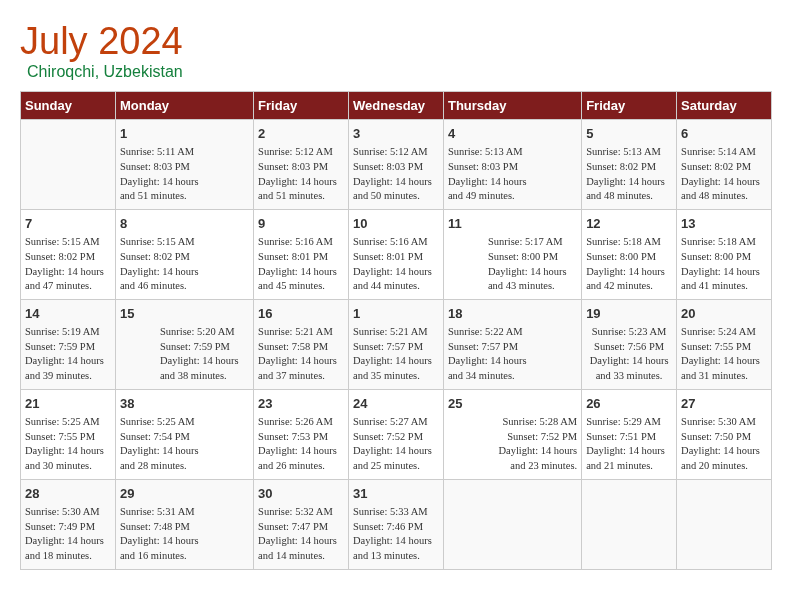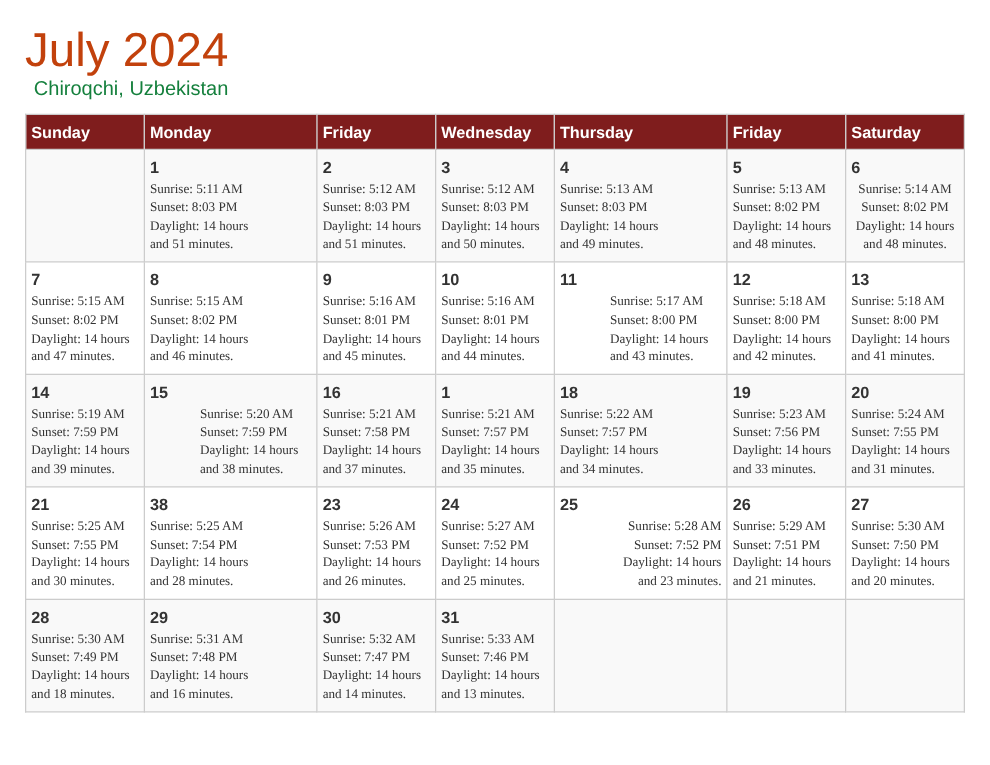--- a/index.html
+++ b/index.html
@@ -147,21 +147,21 @@
         </td>
         <td>
           <span class="day-number">5</span>
           <div class="cell-content" style="white-space: pre-line;">Sunrise: 5:13 AM
 Sunset: 8:02 PM
 Daylight: 14 hours
 and 48 minutes.</div>
         </td>
         <td>
           <span class="day-number">6</span>
-          <div class="cell-content" style="white-space: pre-line; text-align: center;">Sunrise: 5:14 AM
+          <div class="cell-content" style="white-space: pre-line;">Sunrise: 5:14 AM
 Sunset: 8:02 PM
 Daylight: 14 hours
 and 48 minutes.</div>
         </td>
       </tr>
       <tr>
         <td>
           <span class="day-number">7</span>
           <div class="cell-content" style="white-space: pre-line;">Sunrise: 5:15 AM
 Sunset: 8:02 PM
@@ -242,21 +242,21 @@
         </td>
         <td>
           <span class="day-number">18</span>
           <div class="cell-content" style="white-space: pre-line;">Sunrise: 5:22 AM
 Sunset: 7:57 PM
 Daylight: 14 hours
 and 34 minutes.</div>
         </td>
         <td>
           <span class="day-number">19</span>
-          <div class="cell-content" style="white-space: pre-line;">Sunrise: 5:23 AM
+          <div class="cell-content" style="white-space: pre-line; text-align: center;">Sunrise: 5:23 AM
 Sunset: 7:56 PM
 Daylight: 14 hours
 and 33 minutes.</div>
         </td>
         <td>
           <span class="day-number">20</span>
           <div class="cell-content" style="white-space: pre-line;">Sunrise: 5:24 AM
 Sunset: 7:55 PM
 Daylight: 14 hours
 and 31 minutes.</div>

